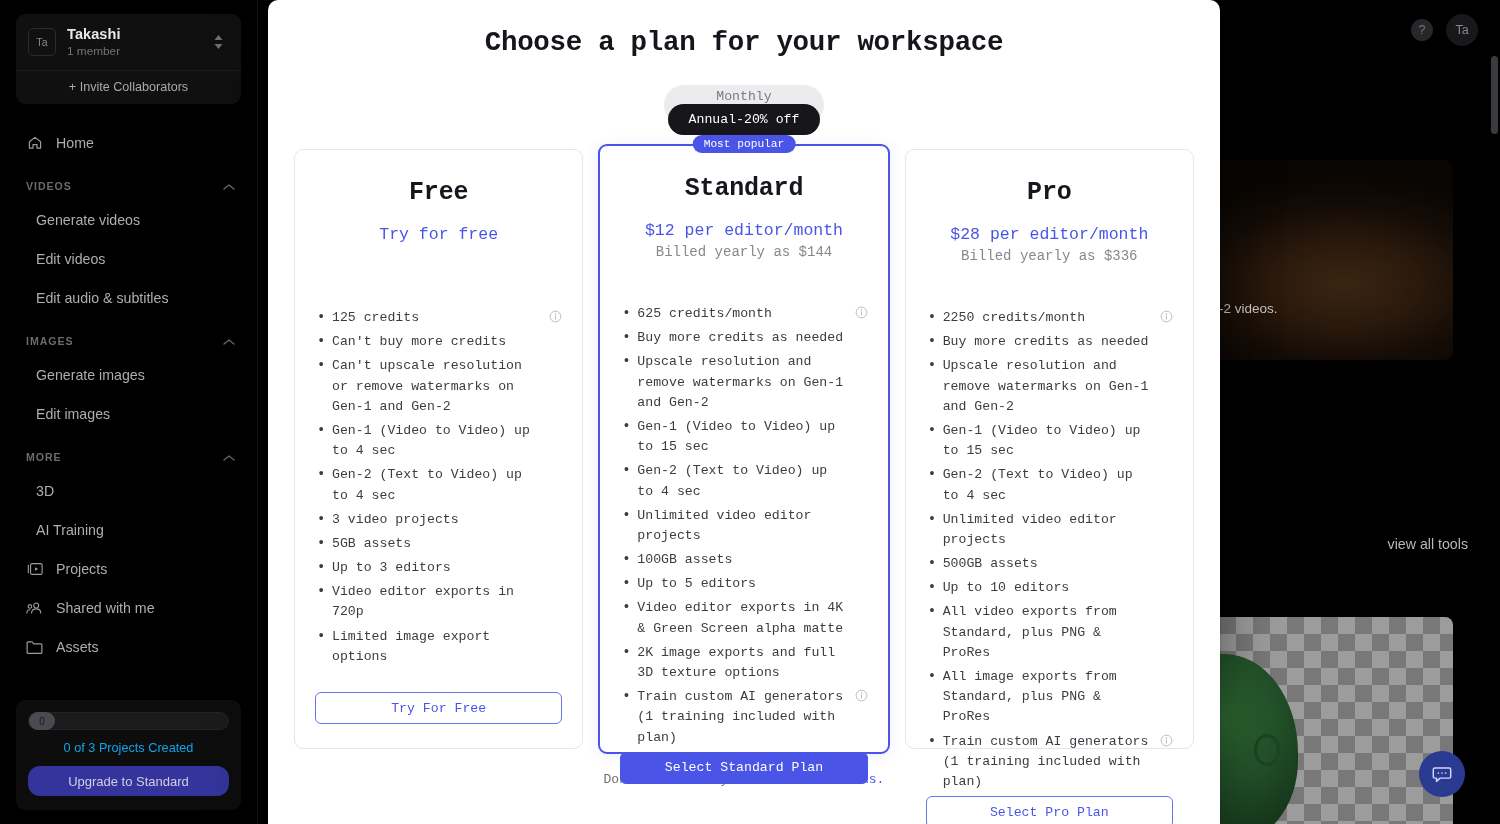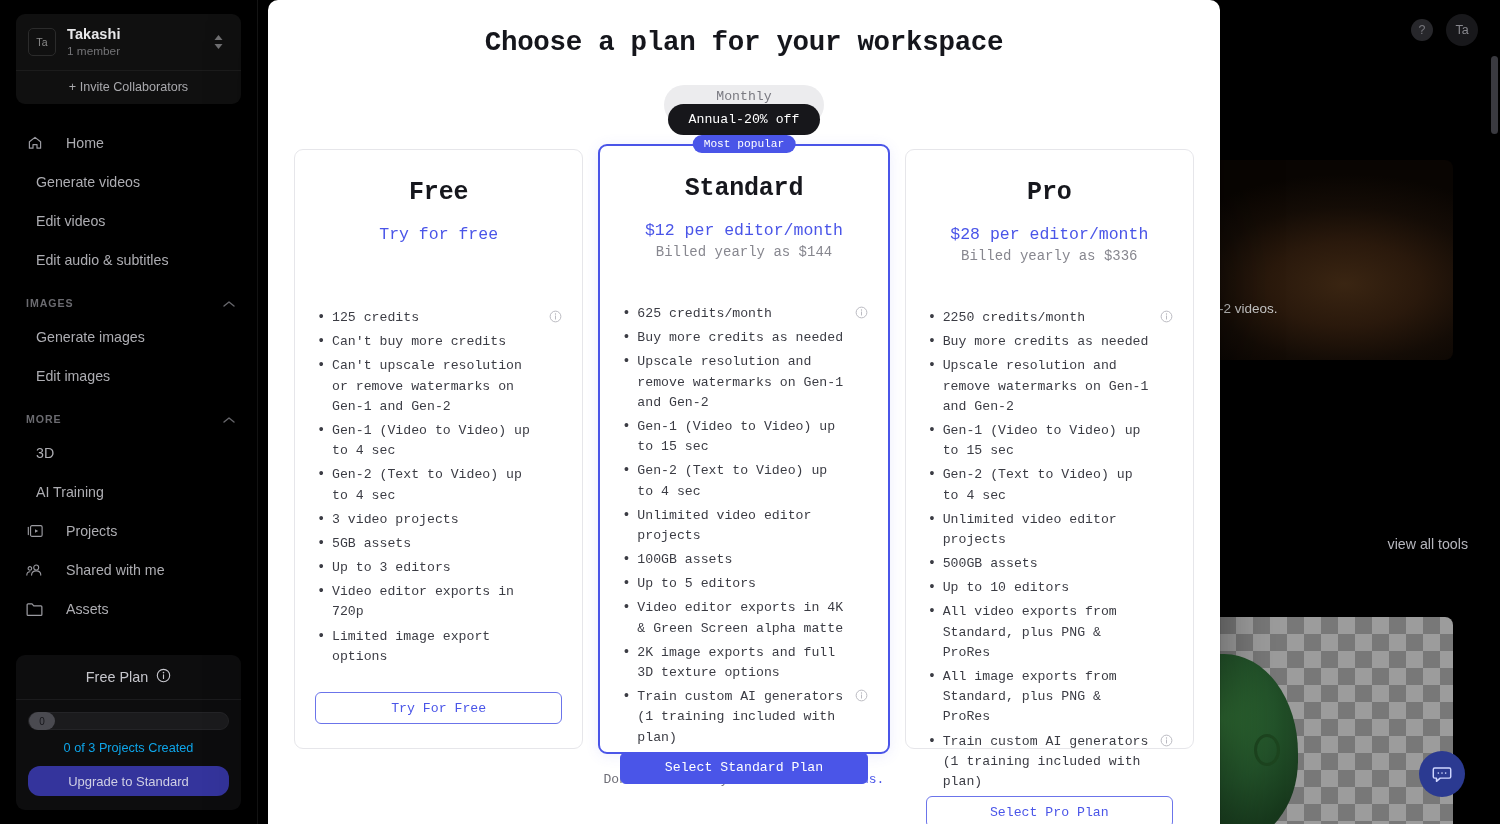--- a/index.html
+++ b/index.html
@@ -40,21 +40,21 @@
   .ws-sub { color: #737376; font-size: 11.8px; margin-top: 1px; }
   .ws-switch { flex: 0 0 auto; width: 22px; display: flex; align-items: center; justify-content: center; color: #707072; }
   .ws-invite {
     border-top: 1px solid #1c1c1c;
     text-align: center; padding: 9px 0 10px;
     color: #a9a9ad; font-size: 12.6px;
   }
 
   .nav { margin-top: 20px; flex: 1 1 auto; }
   .nav-item {
-    display: flex; align-items: center; gap: 23px;
+    display: flex; align-items: center; gap: 13px;
     height: 39px; padding: 0 16px 0 26px;
     color: #adadb2; font-size: 14.2px;
   }
   .nav-item .ico { width: 17px; height: 17px; flex: 0 0 17px; display: flex; align-items: center; justify-content: center; color: #9a9aa0; }
   .nav-item.indent { padding-left: 36px; }
 
   .nav-section {
     display: flex; align-items: center; justify-content: space-between;
     padding: 14px 22px 6px 26px;
   }
@@ -259,20 +259,28 @@
 
       <div class="nav-item">
         <span class="ico">
           <svg width="16" height="16" viewBox="0 0 20 20" fill="none" stroke="currentColor" stroke-width="1.5">
             <path d="M3 8.5 L10 3 L17 8.5 V16.5 H12.5 V12 H7.5 V16.5 H3 Z" stroke-linejoin="round"></path>
           </svg>
         </span>
         <span>Home</span>
       </div>
 
+      <div class="nav-section">
+        <span class="lbl">VIDEOS</span>
+        <span class="chev">
+          <svg width="12" height="8" viewBox="0 0 12 8" fill="none" stroke="currentColor" stroke-width="1.4">
+              <path d="M1 6 L6 2 L11 6" stroke-linecap="round" stroke-linejoin="round"></path>
+            </svg>
+        </span>
+      </div>
       <div class="nav-item indent">
         <span>Generate videos</span>
       </div>
       <div class="nav-item indent">
         <span>Edit videos</span>
       </div>
       <div class="nav-item indent">
         <span>Edit audio &amp; subtitles</span>
       </div>
 
@@ -333,30 +341,20 @@
         <span class="ico">
           <svg width="17" height="15" viewBox="0 0 18 15" fill="none" stroke="currentColor" stroke-width="1.3">
             <path d="M1.2 12.8 V2.6 a1 1 0 0 1 1-1 H6.4 l1.8 2 h7.6 a1 1 0 0 1 1 1 v8.2 a1 1 0 0 1 -1 1 H2.2 a1 1 0 0 1 -1 -1 Z" stroke-linejoin="round"></path>
           </svg>
         </span>
         <span>Assets</span>
       </div>
     </div>
 
     <div class="plan-box">
-      <div class="plan-head">
-        <span>Free Plan</span>
-        <span>
-          <svg width="15" height="15" viewBox="0 0 16 16" fill="none" stroke="currentColor" stroke-width="1.2">
-            <circle cx="8" cy="8" r="6.6"></circle>
-            <path d="M8 7.2 V11.2" stroke-linecap="round"></path>
-            <circle cx="8" cy="4.9" r=".85" fill="currentColor" stroke="none"></circle>
-          </svg>
-        </span>
-      </div>
       <div class="plan-body">
         <div class="progress">
           <div class="knob">0</div>
         </div>
         <div class="plan-count">0 of 3 Projects Created</div>
         <div class="plan-cta">Upgrade to Standard</div>
       </div>
     </div>
   </div>
 

